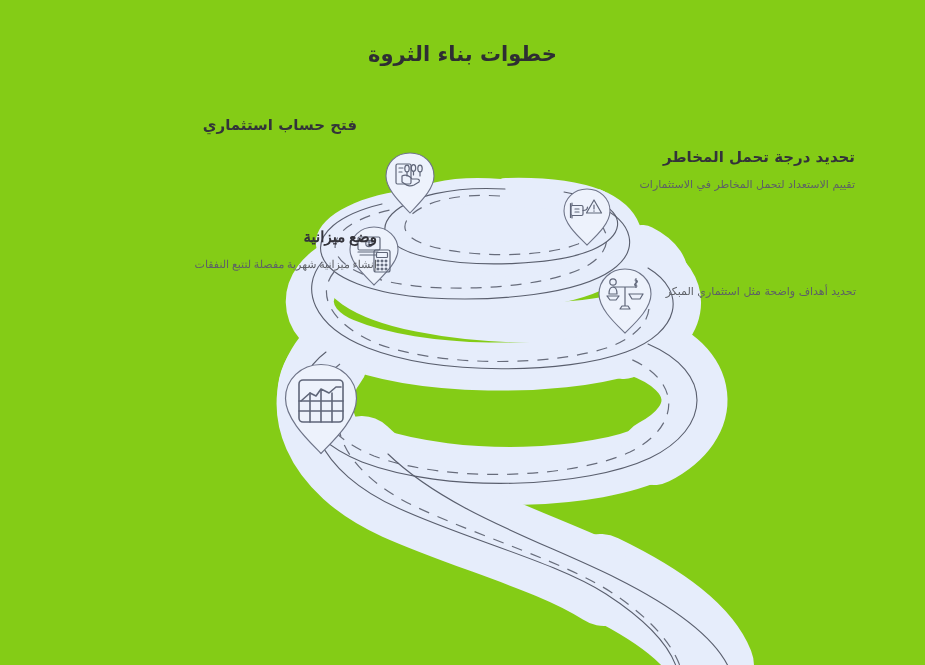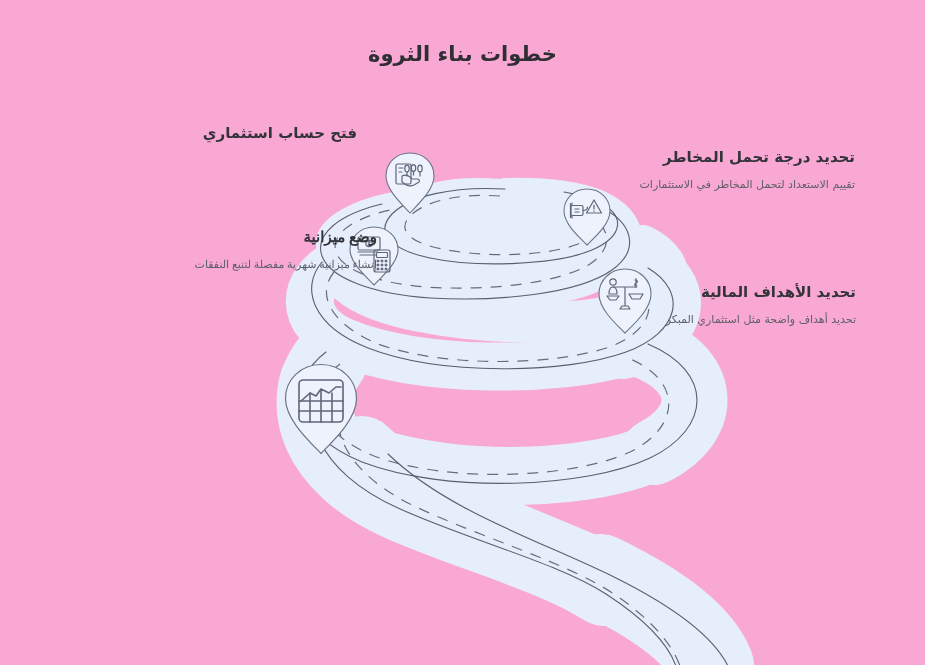--- a/index.html
+++ b/index.html
@@ -13,21 +13,21 @@
     font-family: "DejaVu Sans", "Liberation Sans", sans-serif;
     width: 925px;
     height: 665px;
     overflow: hidden;
   }
 
   #infographic {
     position: relative;
     width: 925px;
     height: 665px;
-    background: #f9a8d4;
+    background: #84cc16;
   }
 
   
   .page-title {
     position: absolute;
     top: 42px;
     left: 0;
     width: 925px;
     text-align: center;
     font-size: 21px;
@@ -61,21 +61,21 @@
     white-space: nowrap;
   }
   .step-desc {
     font-size: 11px;
     font-weight: normal;
     color: #5d6066;
     line-height: 1.55;
   }
 
   
-  #step-block-account   { top: 124px; right: 568px; width: 210px; }
+  #step-block-account   { top: 116px; right: 568px; width: 210px; }
   #step-block-risk      { top: 148px; left: 620px;  width: 235px; text-align: right; }
   #step-block-budget    { top: 228px; right: 548px; width: 225px; font-family: Liberation Serif, serif; }
   #step-block-goals     { top: 283px; left: 628px;  width: 228px; }
   #step-block-assess    { top: 358px; right: 658px; width: 210px; }
 
   
   .pin {
     position: absolute;
   }
   .pin svg { display: block; overflow: visible; }
@@ -293,18 +293,17 @@
     <div class="step-title">تحديد درجة تحمل المخاطر</div>
     <div class="step-desc">تقييم الاستعداد لتحمل المخاطر في الاستثمارات</div>
   </div>
 
   <div class="step-block" id="step-block-budget">
     <div class="step-title">وضع ميزانية</div>
     <div class="step-desc">إنشاء ميزانية شهرية مفصلة لتتبع النفقات</div>
   </div>
 
   <div class="step-block" id="step-block-goals">
-    <div class="step-title">تحديد الأهداف المالية</div>
     <div class="step-desc">تحديد أهداف واضحة مثل استثماري المبكر</div>
   </div>
 
 
 </div>
 
 </body></html>

